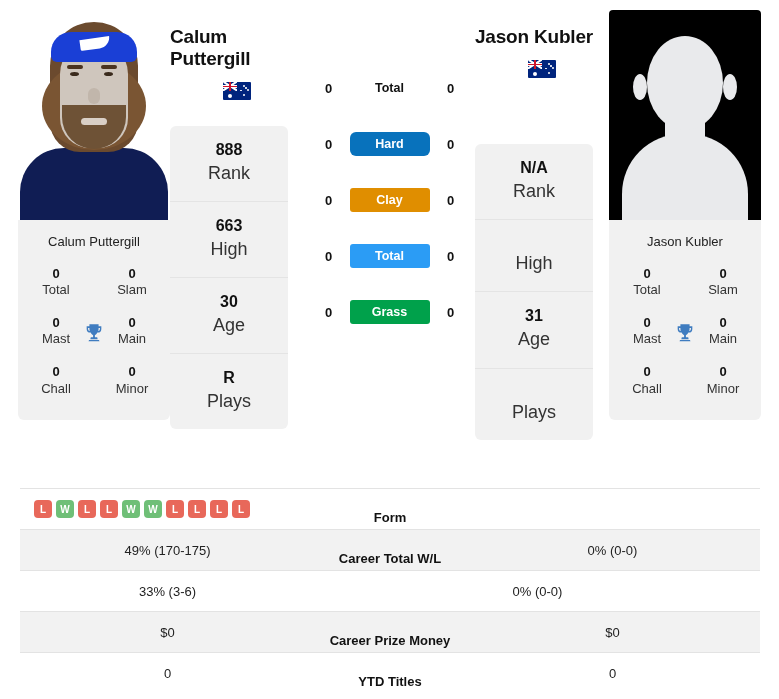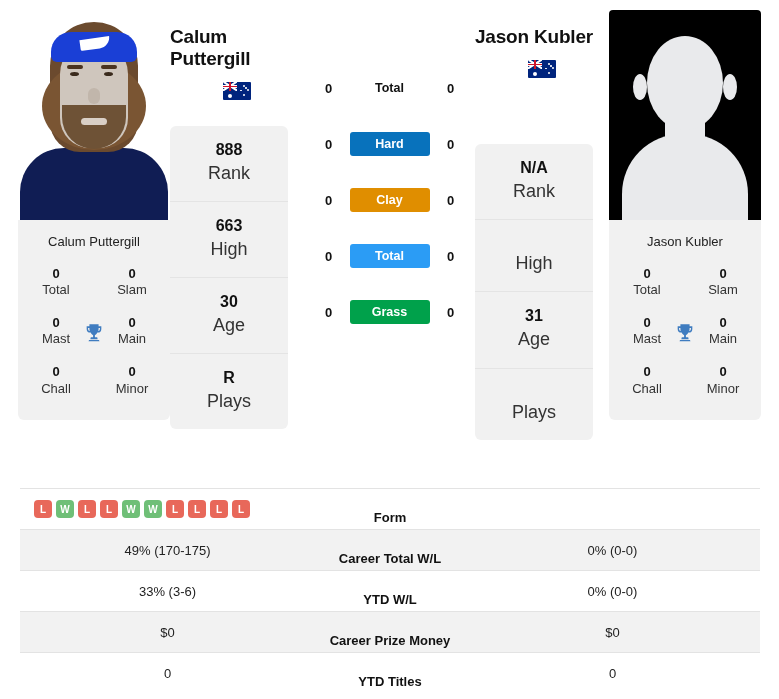--- a/index.html
+++ b/index.html
@@ -299,21 +299,21 @@
     </div>
 
     <div class="surface-col">
       <div class="surf-row">
         <div class="surf-num">0</div>
         <div class="surf-badge plain">Total</div>
         <div class="surf-num">0</div>
       </div>
       <div class="surf-row">
         <div class="surf-num">0</div>
-        <div class="surf-badge" style="background:#0872bc;">Hard</div>
+        <div class="surf-badge" style="background:#0872bc;border-radius:6px;">Hard</div>
         <div class="surf-num">0</div>
       </div>
       <div class="surf-row">
         <div class="surf-num">0</div>
         <div class="surf-badge" style="background:#e08e00;">Clay</div>
         <div class="surf-num">0</div>
       </div>
       <div class="surf-row">
         <div class="surf-num">0</div>
         <div class="surf-badge" style="background:#2b9cf5;">Total</div>
@@ -431,21 +431,20 @@
     </div>
 
     <div class="trow shaded">
       <div class="tcell left">49% (170-175)</div>
       <div class="tcell mid">Career Total W/L</div>
       <div class="tcell right">0% (0-0)</div>
     </div>
 
     <div class="trow">
       <div class="tcell left">33% (3-6)</div>
-      <div class="tcell mid">YTD W/L</div>
       <div class="tcell right">0% (0-0)</div>
     </div>
 
     <div class="trow shaded">
       <div class="tcell left">$0</div>
       <div class="tcell mid">Career Prize Money</div>
       <div class="tcell right">$0</div>
     </div>
 
     <div class="trow">

